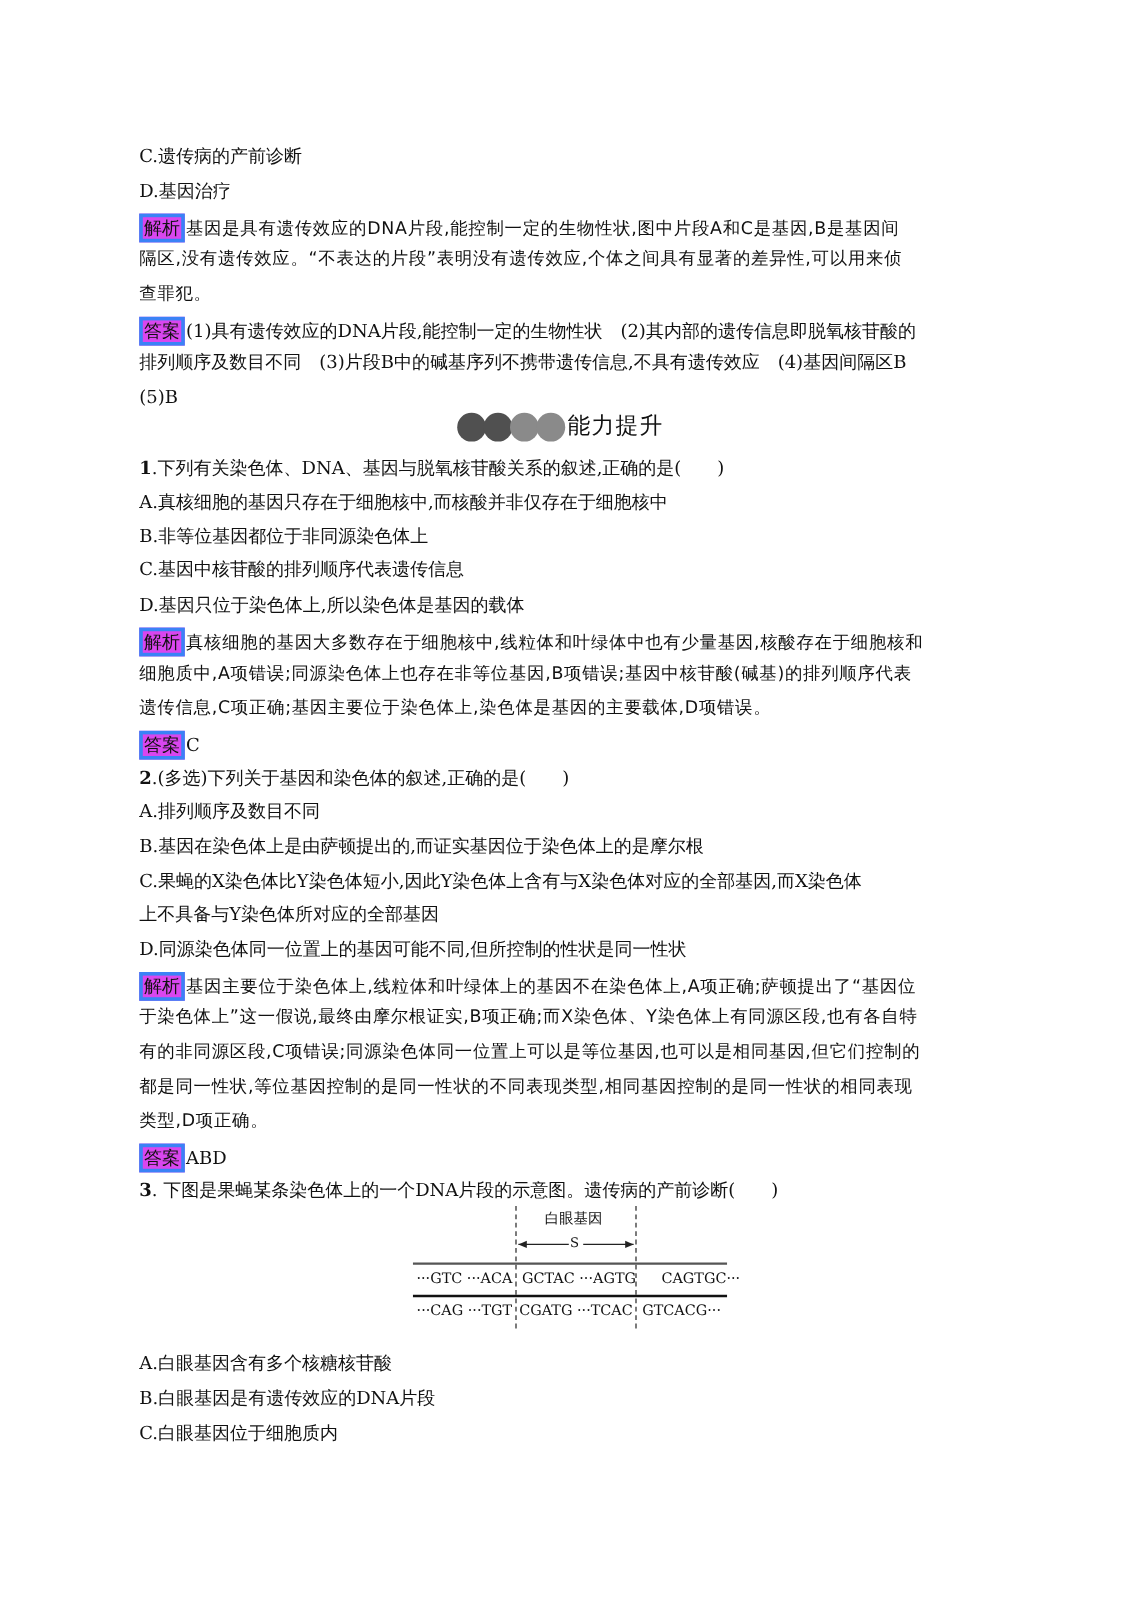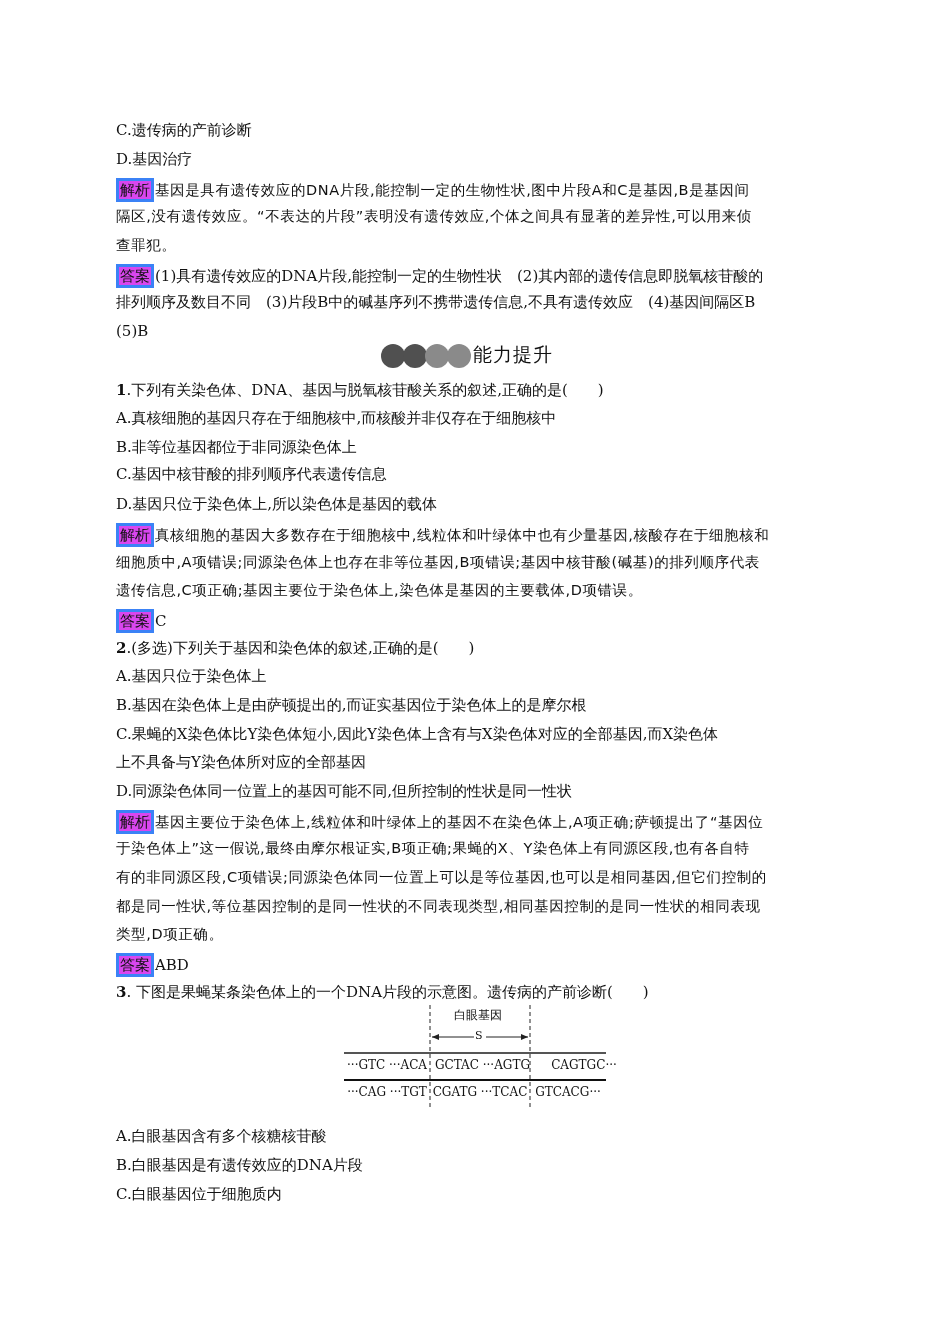--- a/index.html
+++ b/index.html
@@ -41,27 +41,27 @@
 <div class="line" style="top:408px">A.真核细胞的基因只存在于细胞核中,而核酸并非仅存在于细胞核中</div>
 <div class="line" style="top:437px">B.非等位基因都位于非同源染色体上</div>
 <div class="line" style="top:464px">C.基因中核苷酸的排列顺序代表遗传信息</div>
 <div class="line" style="top:494px">D.基因只位于染色体上,所以染色体是基因的载体</div>
 <div class="line" style="top:523px"><span class="tag">解析</span><span class="jx">真核细胞的基因大多数存在于细胞核中,线粒体和叶绿体中也有少量基因,核酸存在于细胞核和</span></div>
 <div class="line jx" style="top:552px">细胞质中,A项错误;同源染色体上也存在非等位基因,B项错误;基因中核苷酸(碱基)的排列顺序代表</div>
 <div class="line jx" style="top:580px">遗传信息,C项正确;基因主要位于染色体上,染色体是基因的主要载体,D项错误。</div>
 <div class="line" style="top:609px"><span class="tag">答案</span><span>C</span></div>
 
 <div class="line" style="top:638px"><span class="num">2</span><span>.(多选)下列关于基因和染色体的叙述,正确的是(　　)</span></div>
-<div class="line" style="top:666px">A.基因只位于染色体上</div>
+<div class="line" style="top:666px">A.排列顺序及数目不同</div>
 <div class="line" style="top:695px">B.基因在染色体上是由萨顿提出的,而证实基因位于染色体上的是摩尔根</div>
 <div class="line" style="top:724px">C.果蝇的X染色体比Y染色体短小,因此Y染色体上含有与X染色体对应的全部基因,而X染色体</div>
 <div class="line" style="top:752px">上不具备与Y染色体所对应的全部基因</div>
 <div class="line" style="top:781px">D.同源染色体同一位置上的基因可能不同,但所控制的性状是同一性状</div>
 <div class="line" style="top:810px"><span class="tag">解析</span><span class="jx">基因主要位于染色体上,线粒体和叶绿体上的基因不在染色体上,A项正确;萨顿提出了“基因位</span></div>
-<div class="line jx" style="top:838px">于染色体上”这一假说,最终由摩尔根证实,B项正确;果蝇的X、Y染色体上有同源区段,也有各自特</div>
+<div class="line jx" style="top:838px">于染色体上”这一假说,最终由摩尔根证实,B项正确;而X染色体、Y染色体上有同源区段,也有各自特</div>
 <div class="line jx" style="top:867px">有的非同源区段,C项错误;同源染色体同一位置上可以是等位基因,也可以是相同基因,但它们控制的</div>
 <div class="line jx" style="top:896px">都是同一性状,等位基因控制的是同一性状的不同表现类型,相同基因控制的是同一性状的相同表现</div>
 <div class="line jx" style="top:924px">类型,D项正确。</div>
 <div class="line" style="top:953px"><span class="tag">答案</span><span>ABD</span></div>
 
 <div class="line" style="top:982px"><span class="num">3</span><span>. 下图是果蝇某条染色体上的一个DNA片段的示意图。遗传病的产前诊断(　　)</span></div>
 
 <div class="figure">
   <svg width="262" height="105" viewBox="0 0 262 105" style="position:absolute;left:0;top:0">
     <line x1="86" y1="2" x2="86" y2="105" stroke="#222" stroke-width="1" stroke-dasharray="4,3"></line>

